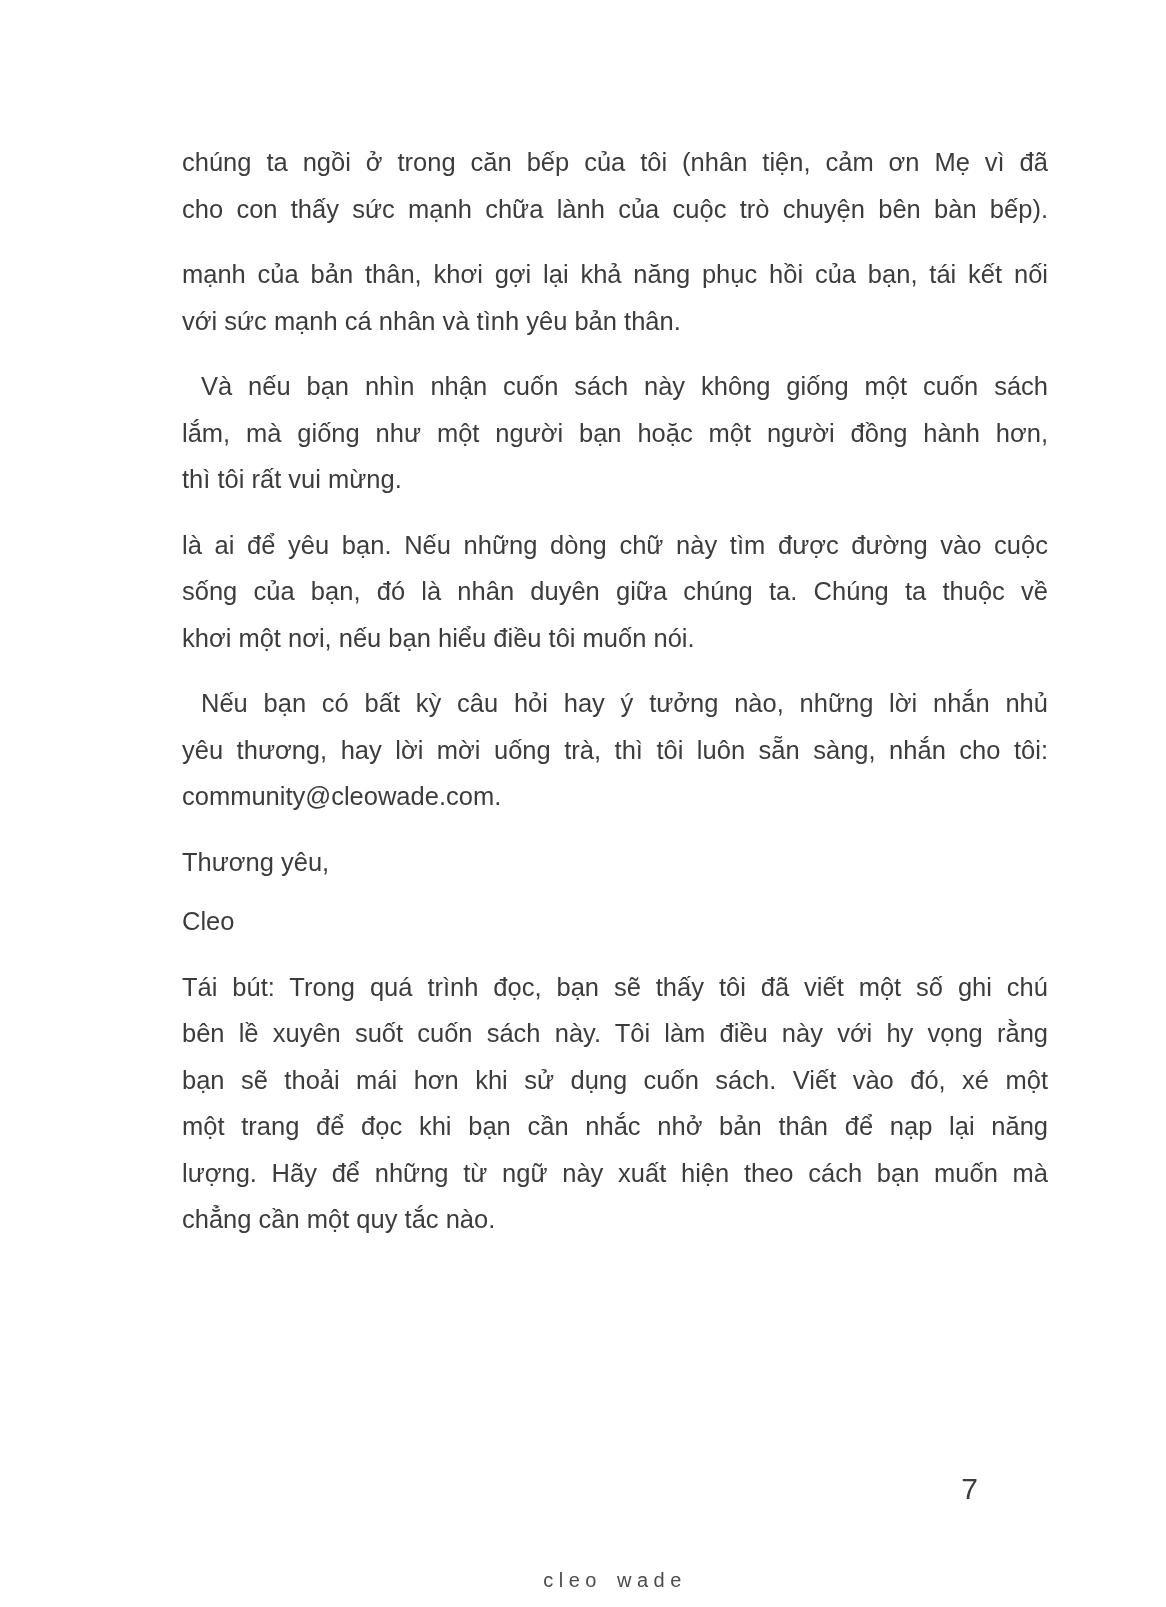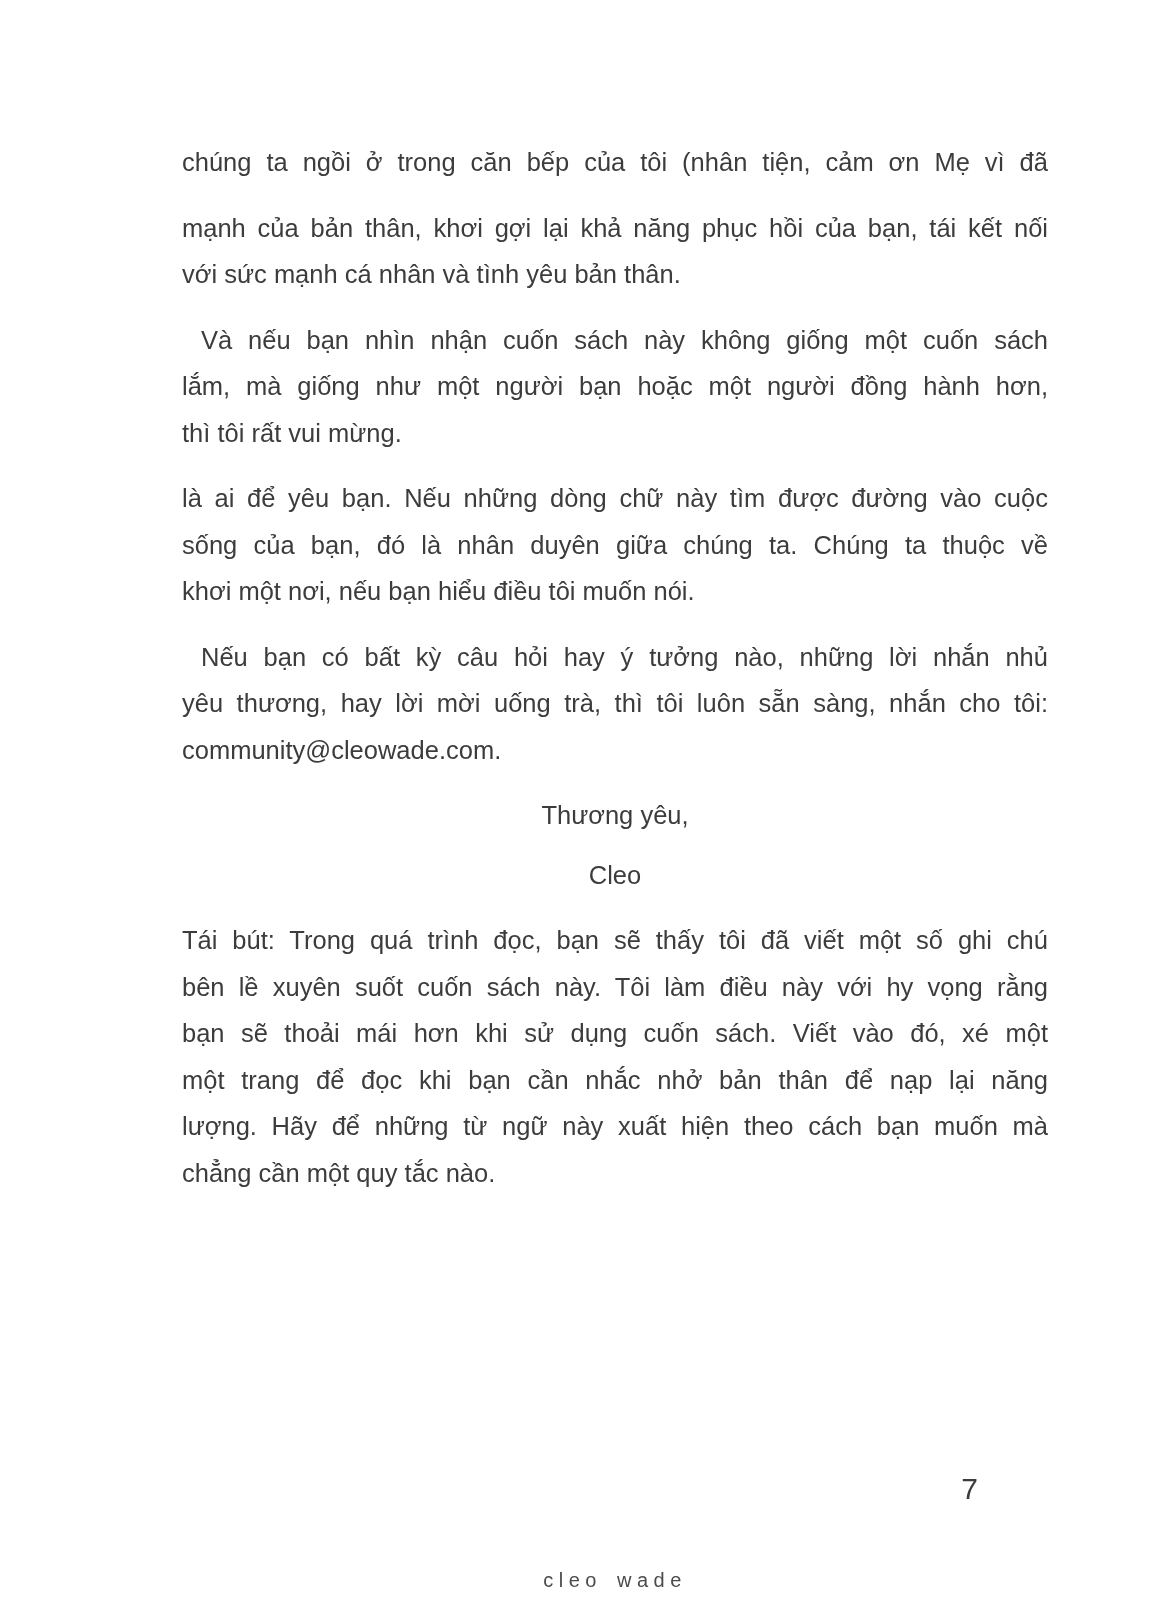--- a/index.html
+++ b/index.html
@@ -24,21 +24,21 @@
   }
   .para { margin: 0; padding: 0; }
   .para + .para { margin-top: 19px; }
   .line {
     display: block;
     text-align: justify;
     text-align-last: justify;
   }
   .line.end { text-align-last: left; }
   .line.ind { text-indent: 19px; }
-  .sig { text-align: center; }
+  .sig { text-align: left; }
   .sig + .sig-name { margin-top: 13px; }
   .footer-author {
     position: absolute;
     left: 147px;
     top: 1566px;
     width: 866px;
     text-align: center;
     font-size: 20px;
     line-height: 28px;
     letter-spacing: 5.5px;
@@ -55,20 +55,21 @@
   }
 </style>
 </head>
 <body>
 
 <div class="page">
   <main class="content">
 
     <p class="para">
       <span class="line">chúng ta ngồi ở trong căn bếp của tôi (nhân tiện, cảm ơn Mẹ vì đã</span>
+      <span class="line">cho con thấy sức mạnh chữa lành của cuộc trò chuyện bên bàn bếp).</span>
     </p>
 
     <p class="para">
       <span class="line">mạnh của bản thân, khơi gợi lại khả năng phục hồi của bạn, tái kết nối</span>
       <span class="line end">với sức mạnh cá nhân và tình yêu bản thân.</span>
     </p>
 
     <p class="para">
       <span class="line ind">Và nếu bạn nhìn nhận cuốn sách này không giống một cuốn sách</span>
       <span class="line">lắm, mà giống như một người bạn hoặc một người đồng hành hơn,</span>

